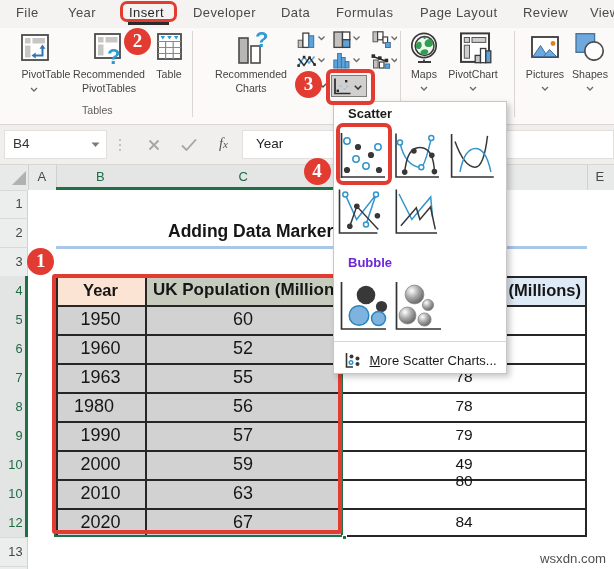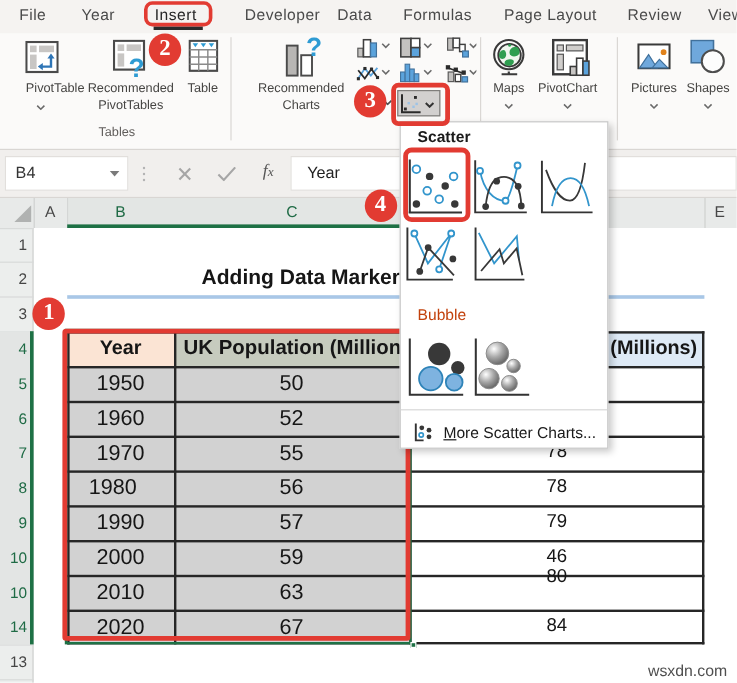--- a/index.html
+++ b/index.html
@@ -37,21 +37,21 @@
 <div class="abs" id="ribline"></div>
 <div class="abs" id="frow"></div>
 <div class="abs" id="frowline"></div>
 <div class="abs" id="colhdr"></div>
 <div class="abs" id="grid"></div>
 <div class="abs" id="rowhdr"></div>
 
 <div class="abs tab" style="left:16px;">File</div>
 <div class="abs tab" style="left:68px;">Year</div>
 <div class="abs tab" style="left:129px;color:#262626;">Insert</div>
-<div class="abs tab" style="left:204px;">Developer</div>
+<div class="abs tab" style="left:193px;">Developer</div>
 <div class="abs tab" style="left:281px;">Data</div>
 <div class="abs tab" style="left:336px;">Formulas</div>
 <div class="abs tab" style="left:420px;">Page Layout</div>
 <div class="abs tab" style="left:523px;">Review</div>
 <div class="abs tab" style="left:590px;">View</div>
 <div class="abs" style="left:127.5px;top:22px;width:41px;height:2.6px;background:#2b2b2b;"></div>
 <div class="abs redbox" style="left:119.5px;top:0.5px;width:57px;height:21px;"></div>
 
 <div class="abs hsep" style="left:192px;"></div>
 <div class="abs hsep" style="left:400px;"></div>
@@ -274,21 +274,21 @@
 <div class="abs rnum" style="top:225.5px;">2</div>
 <div class="abs rnum" style="top:254.5px;">3</div>
 <div class="abs rnum rnumsel" style="top:283.5px;">4</div>
 <div class="abs rnum rnumsel" style="top:312.5px;">5</div>
 <div class="abs rnum rnumsel" style="top:341.5px;">6</div>
 <div class="abs rnum rnumsel" style="top:370.5px;">7</div>
 <div class="abs rnum rnumsel" style="top:399.5px;">8</div>
 <div class="abs rnum rnumsel" style="top:428.5px;">9</div>
 <div class="abs rnum rnumsel" style="top:457.5px;">10</div>
 <div class="abs rnum rnumsel" style="top:486.5px;">10</div>
-<div class="abs rnum rnumsel" style="top:515.5px;">14</div>
+<div class="abs rnum rnumsel" style="top:515.5px;">12</div>
 <div class="abs rnum" style="top:544.5px;">13</div>
 <div class="abs" style="left:0px;top:276.4px;width:27.5px;height:261px;background:#e3e5e4;"></div>
 <div class="abs" style="left:25px;top:276.4px;width:2.5px;height:261px;background:#1e7145;"></div>
 
 <div class="abs" style="left:168px;top:221px;font-size:17.5px;font-weight:bold;color:#161616;white-space:nowrap;">Adding Data Markers in Excel</div>
 <div class="abs" style="left:56px;top:246px;width:530.5px;height:2.5px;background:#a9c7e7;"></div>
 
 <div class="abs" style="left:56px;top:276.4px;width:89px;height:28.5px;background:#fbe4d4;"></div>
 <div class="abs" style="left:145px;top:276.4px;width:196px;height:28.5px;background:#c6cbbe;"></div>
 <div class="abs" style="left:341px;top:276.4px;width:246px;height:28.5px;background:#deeaf6;"></div>
@@ -310,42 +310,42 @@
 <div class="abs" style="left:56px;top:276.4px;width:1.8px;height:261px;background:#262626;"></div>
 <div class="abs" style="left:585.4px;top:276.4px;width:1.6px;height:261px;background:#262626;"></div>
 </div>
 
 <div class="abs cellv" style="left:56px;top:276.4px;width:89px;font-size:16.5px;font-weight:bold;">Year</div>
 <div class="abs cellv" style="left:153px;top:276.4px;width:188px;font-size:17px;font-weight:bold;white-space:nowrap;overflow:hidden;text-align:left;">UK Population (Millions)</div>
 <div class="abs cellv" style="left:341px;top:276.4px;width:240px;font-size:16.5px;font-weight:bold;text-align:right;">(Millions)</div>
 
 <div class="abs cellv" style="left:56px;top:305.4px;width:89px;">1950</div>
 <div class="abs cellv" style="left:56px;top:334.4px;width:89px;">1960</div>
-<div class="abs cellv" style="left:56px;top:363.3px;width:89px;">1970</div>
+<div class="abs cellv" style="left:56px;top:363.3px;width:89px;">1963</div>
 <div class="abs cellv" style="left:56px;top:392.3px;width:76px;">1980</div>
 <div class="abs cellv" style="left:56px;top:421.2px;width:89px;">1990</div>
 <div class="abs cellv" style="left:56px;top:450.2px;width:89px;">2000</div>
 <div class="abs cellv" style="left:56px;top:479.1px;width:89px;">2010</div>
 <div class="abs cellv" style="left:56px;top:508.1px;width:89px;">2020</div>
 
-<div class="abs cellv" style="left:145px;top:305.4px;width:196px;">50</div>
+<div class="abs cellv" style="left:145px;top:305.4px;width:196px;">60</div>
 <div class="abs cellv" style="left:145px;top:334.4px;width:196px;">52</div>
 <div class="abs cellv" style="left:145px;top:363.3px;width:196px;">55</div>
 <div class="abs cellv" style="left:145px;top:392.3px;width:196px;">56</div>
 <div class="abs cellv" style="left:145px;top:421.2px;width:196px;">57</div>
 <div class="abs cellv" style="left:145px;top:450.2px;width:196px;">59</div>
 <div class="abs cellv" style="left:145px;top:479.1px;width:196px;">63</div>
 <div class="abs cellv" style="left:145px;top:508.1px;width:196px;">67</div>
 
 <div class="abs cellv dv" style="left:341px;top:305.4px;width:246px;">76</div>
 <div class="abs cellv dv" style="left:341px;top:334.4px;width:246px;">77</div>
 <div class="abs cellv dv" style="left:341px;top:363.3px;width:246px;">78</div>
 <div class="abs cellv dv" style="left:341px;top:392.3px;width:246px;">78</div>
 <div class="abs cellv dv" style="left:341px;top:421.2px;width:246px;">79</div>
-<div class="abs cellv dv" style="left:341px;top:450.2px;width:246px;">46</div>
+<div class="abs cellv dv" style="left:341px;top:450.2px;width:246px;">49</div>
 <div class="abs cellv dv" style="left:341px;top:467px;width:246px;">80</div>
 <div class="abs cellv dv" style="left:341px;top:508.1px;width:246px;">84</div>
 
 <div class="abs" style="left:54px;top:274.4px;width:289px;height:262.6px;border:2.5px solid #1e7145;box-sizing:border-box;z-index:20;"></div>
 <div class="abs" style="left:52.3px;top:273.9px;width:290.2px;height:260.2px;border:4.2px solid #e23b32;border-radius:3px;box-sizing:border-box;z-index:26;"></div>
 
 <div class="abs" style="left:341.5px;top:535.3px;width:5.5px;height:5.2px;background:#1e7145;border:1px solid #fff;box-sizing:border-box;z-index:27;"></div>
 
 <div class="abs rc" style="left:27.4px;top:248.3px;width:26.6px;height:26.6px;font-size:19px;line-height:25.6px;">1</div>
 <div class="abs rc" style="left:303.5px;top:157.5px;width:27px;height:27px;font-size:19px;line-height:26px;">4</div>
@@ -399,21 +399,21 @@
     <circle cx="42" cy="8.6" r="2.5" fill="#fff" stroke="#3295cc" stroke-width="1.5"></circle>
     <circle cx="32" cy="38.4" r="2.5" fill="#fff" stroke="#3295cc" stroke-width="1.5"></circle>
   </svg>
 
   <svg class="abs" style="left:393px;top:186px;" width="48" height="52" viewBox="0 0 48 52">
     <path d="M3.3 3.6 V47 H44" fill="none" stroke="#333" stroke-width="1.6"></path>
     <path d="M6 8 L18.8 33.5 L37.7 10.9 L39.5 30.8" fill="none" stroke="#3295cc" stroke-width="1.5"></path>
     <path d="M7.9 39.8 L23.3 21.7 L26.9 33.5 L37.5 21 L42.3 43.4" fill="none" stroke="#383838" stroke-width="1.5"></path>
   </svg>
 
-  <div class="abs" style="left:348px;top:255px;font-size:13px;font-weight:normal;color:#c2410c;">Bubble</div>
+  <div class="abs" style="left:348px;top:255px;font-size:13px;font-weight:bold;color:#6d28d9;">Bubble</div>
   <svg class="abs" style="left:338px;top:280px;" width="52" height="52" viewBox="0 0 52 52">
     <path d="M3.5 2 V49 H48" fill="none" stroke="#333" stroke-width="1.7"></path>
     <circle cx="28" cy="15" r="9.3" fill="#383838"></circle>
     <circle cx="43.5" cy="26.5" r="5.6" fill="#383838"></circle>
     <circle cx="21" cy="35.5" r="9.8" fill="#7eb3e0" stroke="#2e83b8" stroke-width="1.5"></circle>
     <circle cx="40.5" cy="38.5" r="7" fill="#7eb3e0" stroke="#2e83b8" stroke-width="1.5"></circle>
   </svg>
   <svg class="abs" style="left:393px;top:280px;" width="52" height="52" viewBox="0 0 52 52">
     <defs>
       <radialGradient id="sg" cx="0.35" cy="0.3" r="0.75">

